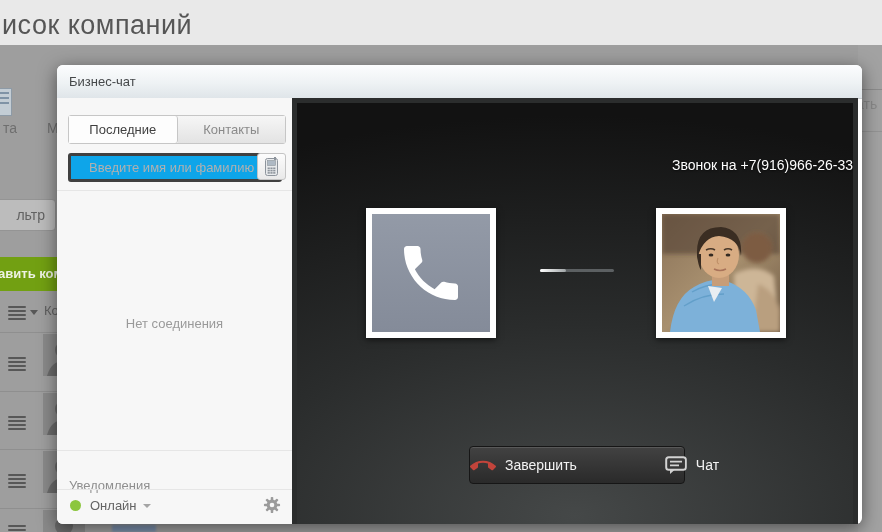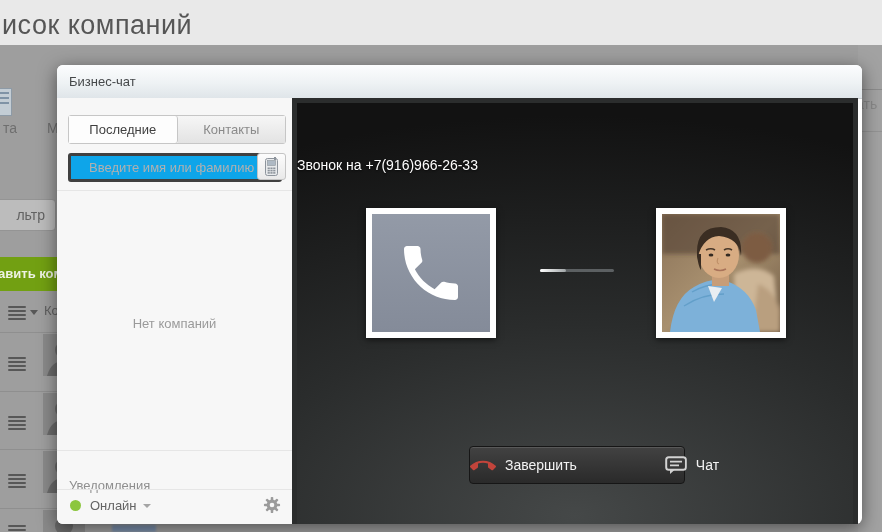--- a/index.html
+++ b/index.html
@@ -58,21 +58,21 @@
   .online-row{left:0;top:392px;width:235px;height:34px;padding-left:8px;}
   .online-dot{position:absolute;left:13px;top:10px;width:11px;height:11px;border-radius:50%;background:#8cc63e;}
   .online-label{position:absolute;left:33px;top:8px;font-size:13px;color:#636363;}
   .online-caret{position:absolute;left:86px;top:14px;border-left:4px solid transparent;border-right:4px solid transparent;border-top:4px solid #a5a5a5;}
   .gear{position:absolute;left:206px;top:6px;width:18px;height:18px;cursor:pointer;}
 
   
   .dark-panel{left:235px;top:0;width:566px;height:426px;background:#2b2d2d;padding:0;}
   .stage{position:absolute;left:5px;top:5px;right:5px;bottom:0;
     background:radial-gradient(130% 95% at 50% 98%, #454848 0%, #2a2c2c 48%, #121212 100%);}
-  .call-title{left:0;top:54px;width:100%;text-align:left;font-size:14px;color:#fdfdfd;text-shadow:0 1px 2px rgba(0,0,0,.6);}
+  .call-title{left:0;top:54px;width:100%;text-align:right;font-size:14px;color:#fdfdfd;text-shadow:0 1px 2px rgba(0,0,0,.6);}
   .tile{top:105px;width:118px;height:118px;background:#fff;border:6px solid #fff;box-shadow:0 2px 6px rgba(0,0,0,.55);}
   .tile-phone{left:69px;}
   .tile-phone .inner{width:118px;height:118px;background:linear-gradient(180deg,#939aa7,#848b99);display:flex;align-items:center;justify-content:center;}
   .tile-photo{left:359px;}
   .progress{left:243px;top:166px;width:74px;height:3px;background:#5c6062;border-radius:2px;}
   .progress span{display:block;width:26px;height:3px;border-radius:2px;background:linear-gradient(90deg,#ffffff,#9fa4a6);}
   .call-status{left:0;top:285px;width:100%;text-align:center;font-size:14px;color:#d9d9d9;text-shadow:0 1px 2px rgba(0,0,0,.6);}
   .btn-group{left:172px;top:343px;width:214px;height:36px;border:1px solid #161616;border-radius:4px;
     background:linear-gradient(180deg,#424242,#2a2a2a);box-shadow:inset 0 1px 0 rgba(255,255,255,.12);display:flex;gap:44px;}
   .cbtn{display:flex;align-items:center;justify-content:center;gap:9px;color:#f2f2f2;font-size:14px;cursor:pointer;}
@@ -198,21 +198,21 @@
               <rect x="5.4" y="12.8" width="2.2" height="1.6"></rect>
               <rect x="8.2" y="12.8" width="2.2" height="1.6"></rect>
             <rect x="2.6" y="15.1" width="2.2" height="1.6"></rect>
               <rect x="5.4" y="15.1" width="2.2" height="1.6"></rect>
               <rect x="8.2" y="15.1" width="2.2" height="1.6"></rect>
           </g>
         </svg>
       </div>
 
       <div class="abs lp-sep" style="top:92px;"></div>
-      <div class="abs empty-text">Нет компаний</div>
+      <div class="abs empty-text">Нет соединения</div>
 
       <div class="abs lp-sep" style="top:352px;"></div>
       <div class="abs notif-label">Уведомления</div>
       <div class="abs lp-sep" style="top:391px;"></div>
 
       <div class="abs online-row">
         <span class="online-dot"></span>
         <span class="online-label">Онлайн</span>
         <span class="online-caret"></span>
         <span class="gear">

